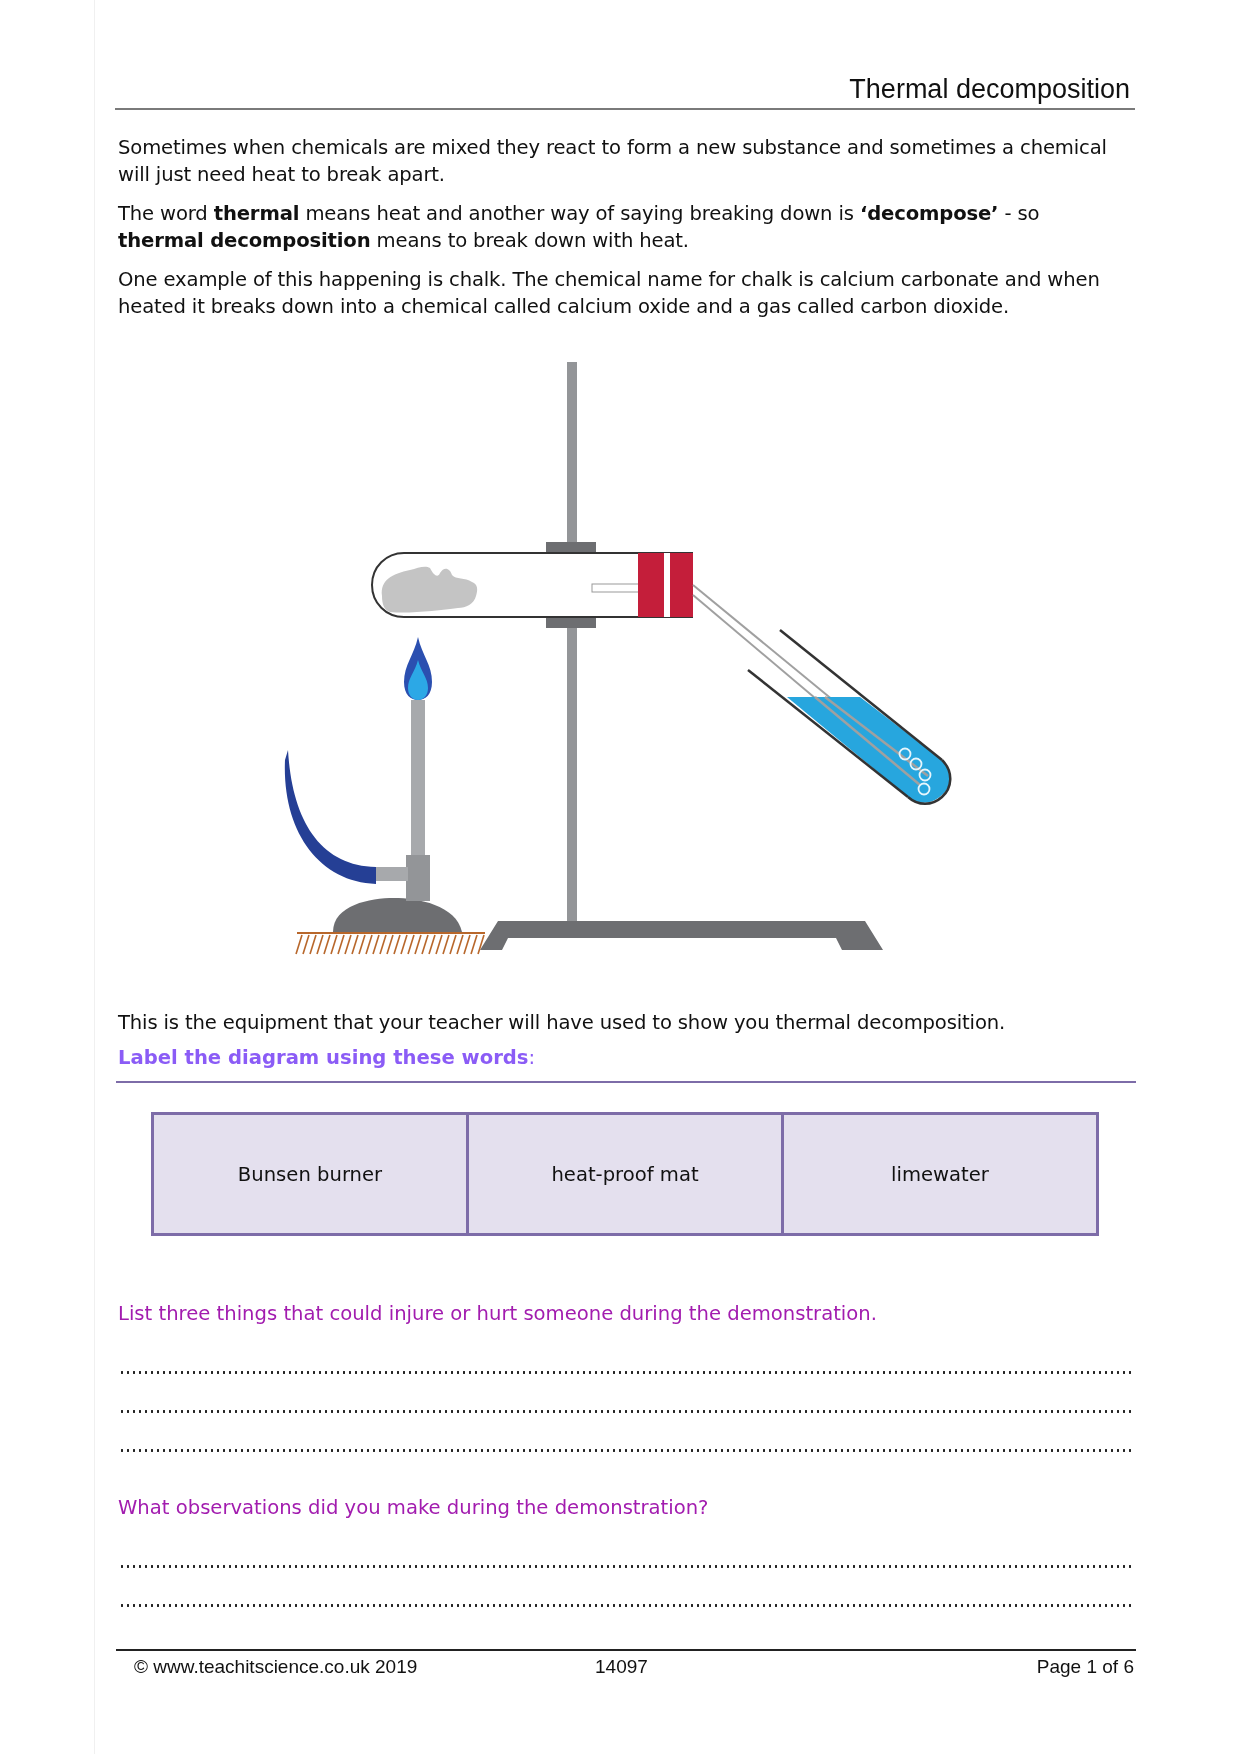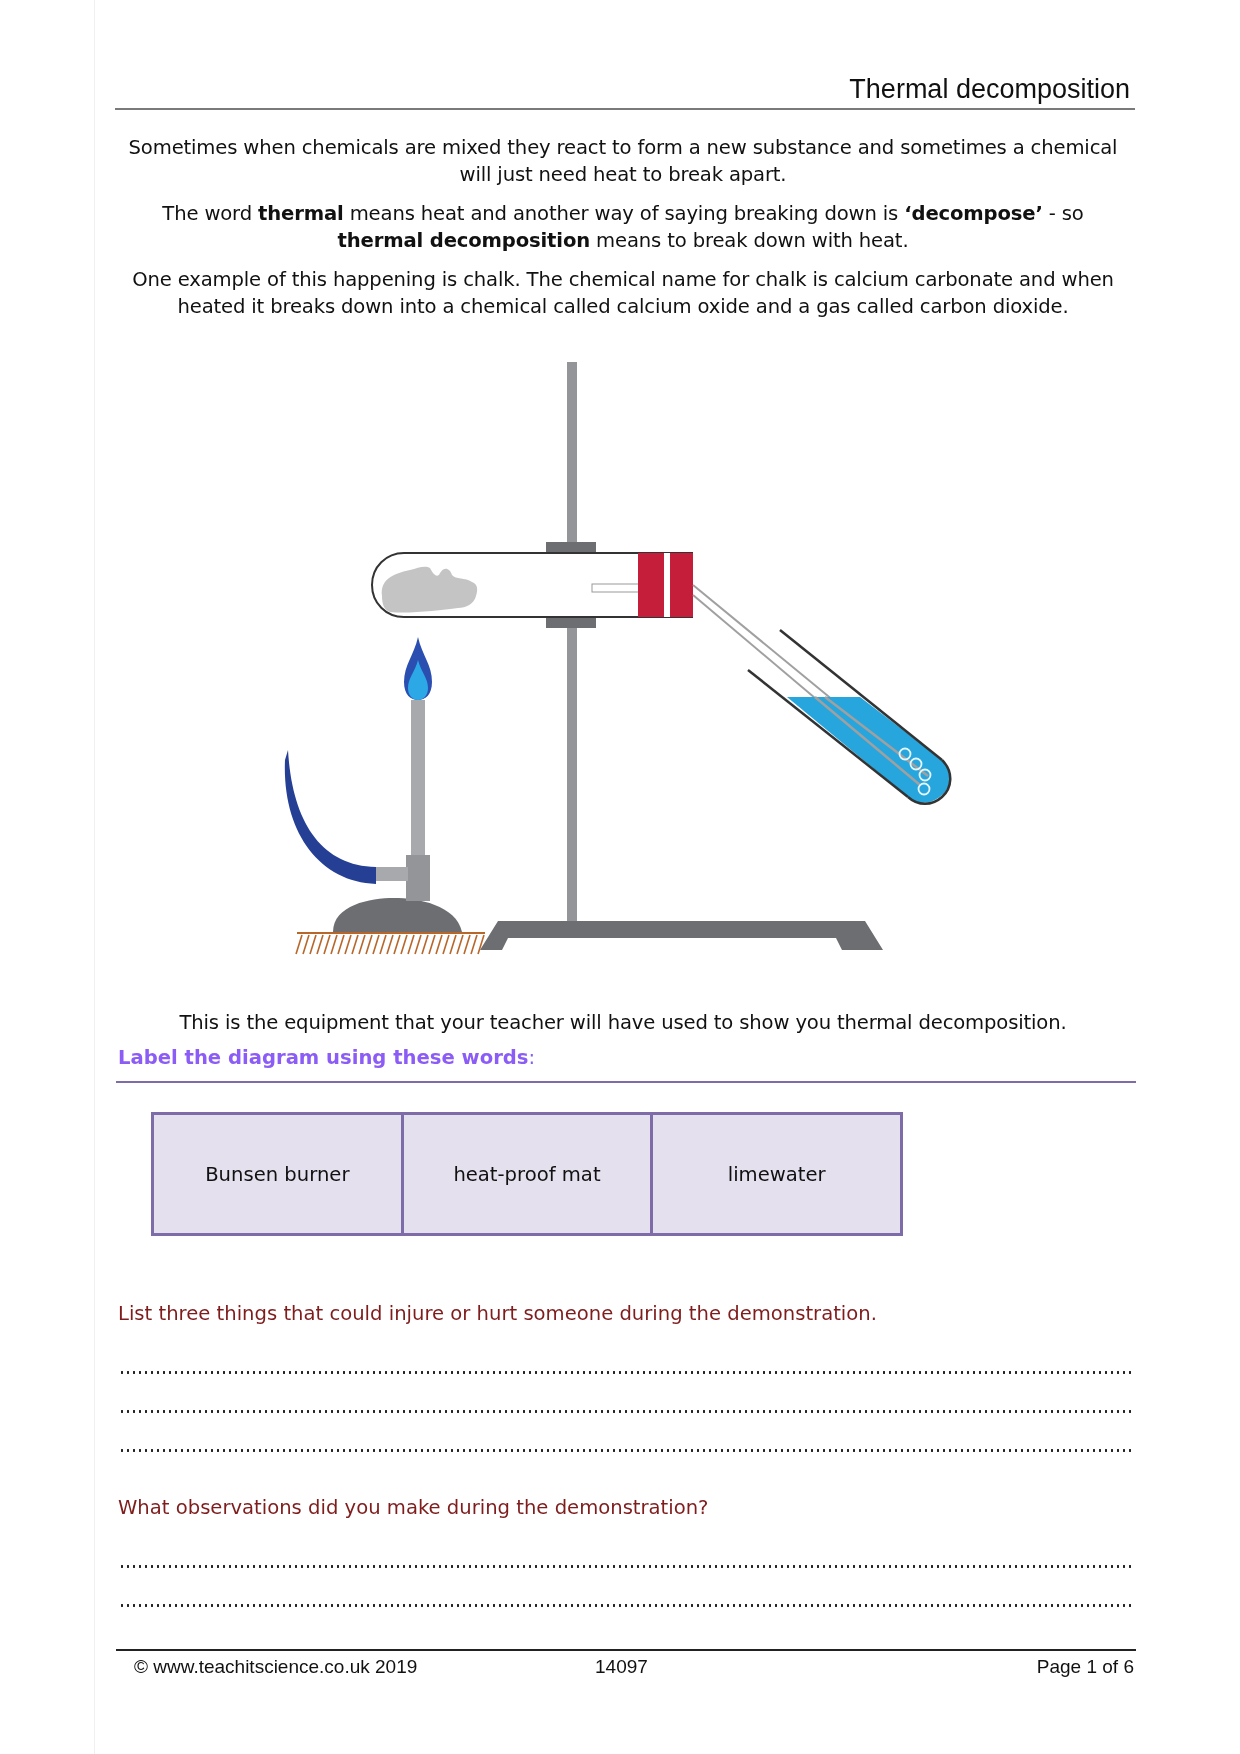--- a/index.html
+++ b/index.html
@@ -9,43 +9,43 @@
     font-family: "DejaVu Sans", sans-serif;
   }
   .page-edge { position: absolute; left: 94px; top: 0; width: 1px; height: 1754px; background: #f0f0f0; }
   .header-title {
     position: absolute; right: 110px; top: 74px;
     font-family: "Liberation Sans", sans-serif; font-size: 27px; color: #111;
   }
   .header-rule { position: absolute; left: 115px; top: 108px; width: 1020px; height: 2px; background: #7a7a7a; }
   .para {
     position: absolute; left: 118px; width: 1010px;
-    font-size: 19.6px; line-height: 27px; color: #111; letter-spacing: -0.15px; text-align: center;
+    font-size: 19.6px; line-height: 27px; color: #111; letter-spacing: -0.15px;
   }
   .para b { font-weight: bold; }
   #p1 { top: 134px; }
   #p2 { top: 200px; }
   #p3 { top: 266px; }
   .diagram { position: absolute; left: 0; top: 0; width: 1240px; height: 1000px; pointer-events: none; }
   .diagram * { pointer-events: auto; }
   #equip { top: 1009px; }
   .label-instr {
     position: absolute; left: 118px; top: 1046px; font-size: 19.6px; font-weight: bold; color: #8b5cf6;
   }
   .label-instr .colon { font-weight: normal; }
   .purple-rule { position: absolute; left: 116px; top: 1081px; width: 1020px; height: 2px; background: #7d6ca8; }
   table.words {
-    position: absolute; left: 151px; top: 1112px; width: 752px; height: 124px;
+    position: absolute; left: 151px; top: 1112px; width: 948px; height: 124px;
     border-collapse: collapse; background: #e4e0ee;
   }
   table.words td {
     border: 3px solid #7d6ca8; width: 33.33%; text-align: center; vertical-align: middle;
     font-size: 19.6px; color: #111; height: 56px;
   }
-  .question { position: absolute; left: 118px; font-size: 19.6px; color: #7f1d1d; }
+  .question { position: absolute; left: 118px; font-size: 19.6px; color: #a21caf; }
   #q1 { top: 1302px; }
   #q2 { top: 1496px; }
   .dots {
     position: absolute; left: 119px; width: 1012px; height: 3px;
     background-image: radial-gradient(circle, #222 1.1px, transparent 1.4px);
     background-size: 6px 3px; background-repeat: repeat-x;
   }
   .footer-rule { position: absolute; left: 116px; top: 1649px; width: 1020px; height: 2px; background: #222; }
   .footer { position: absolute; top: 1656px; font-family: "Liberation Sans", sans-serif; font-size: 19px; color: #111; }
   #f-left { left: 118px; margin-left: 16px; }

